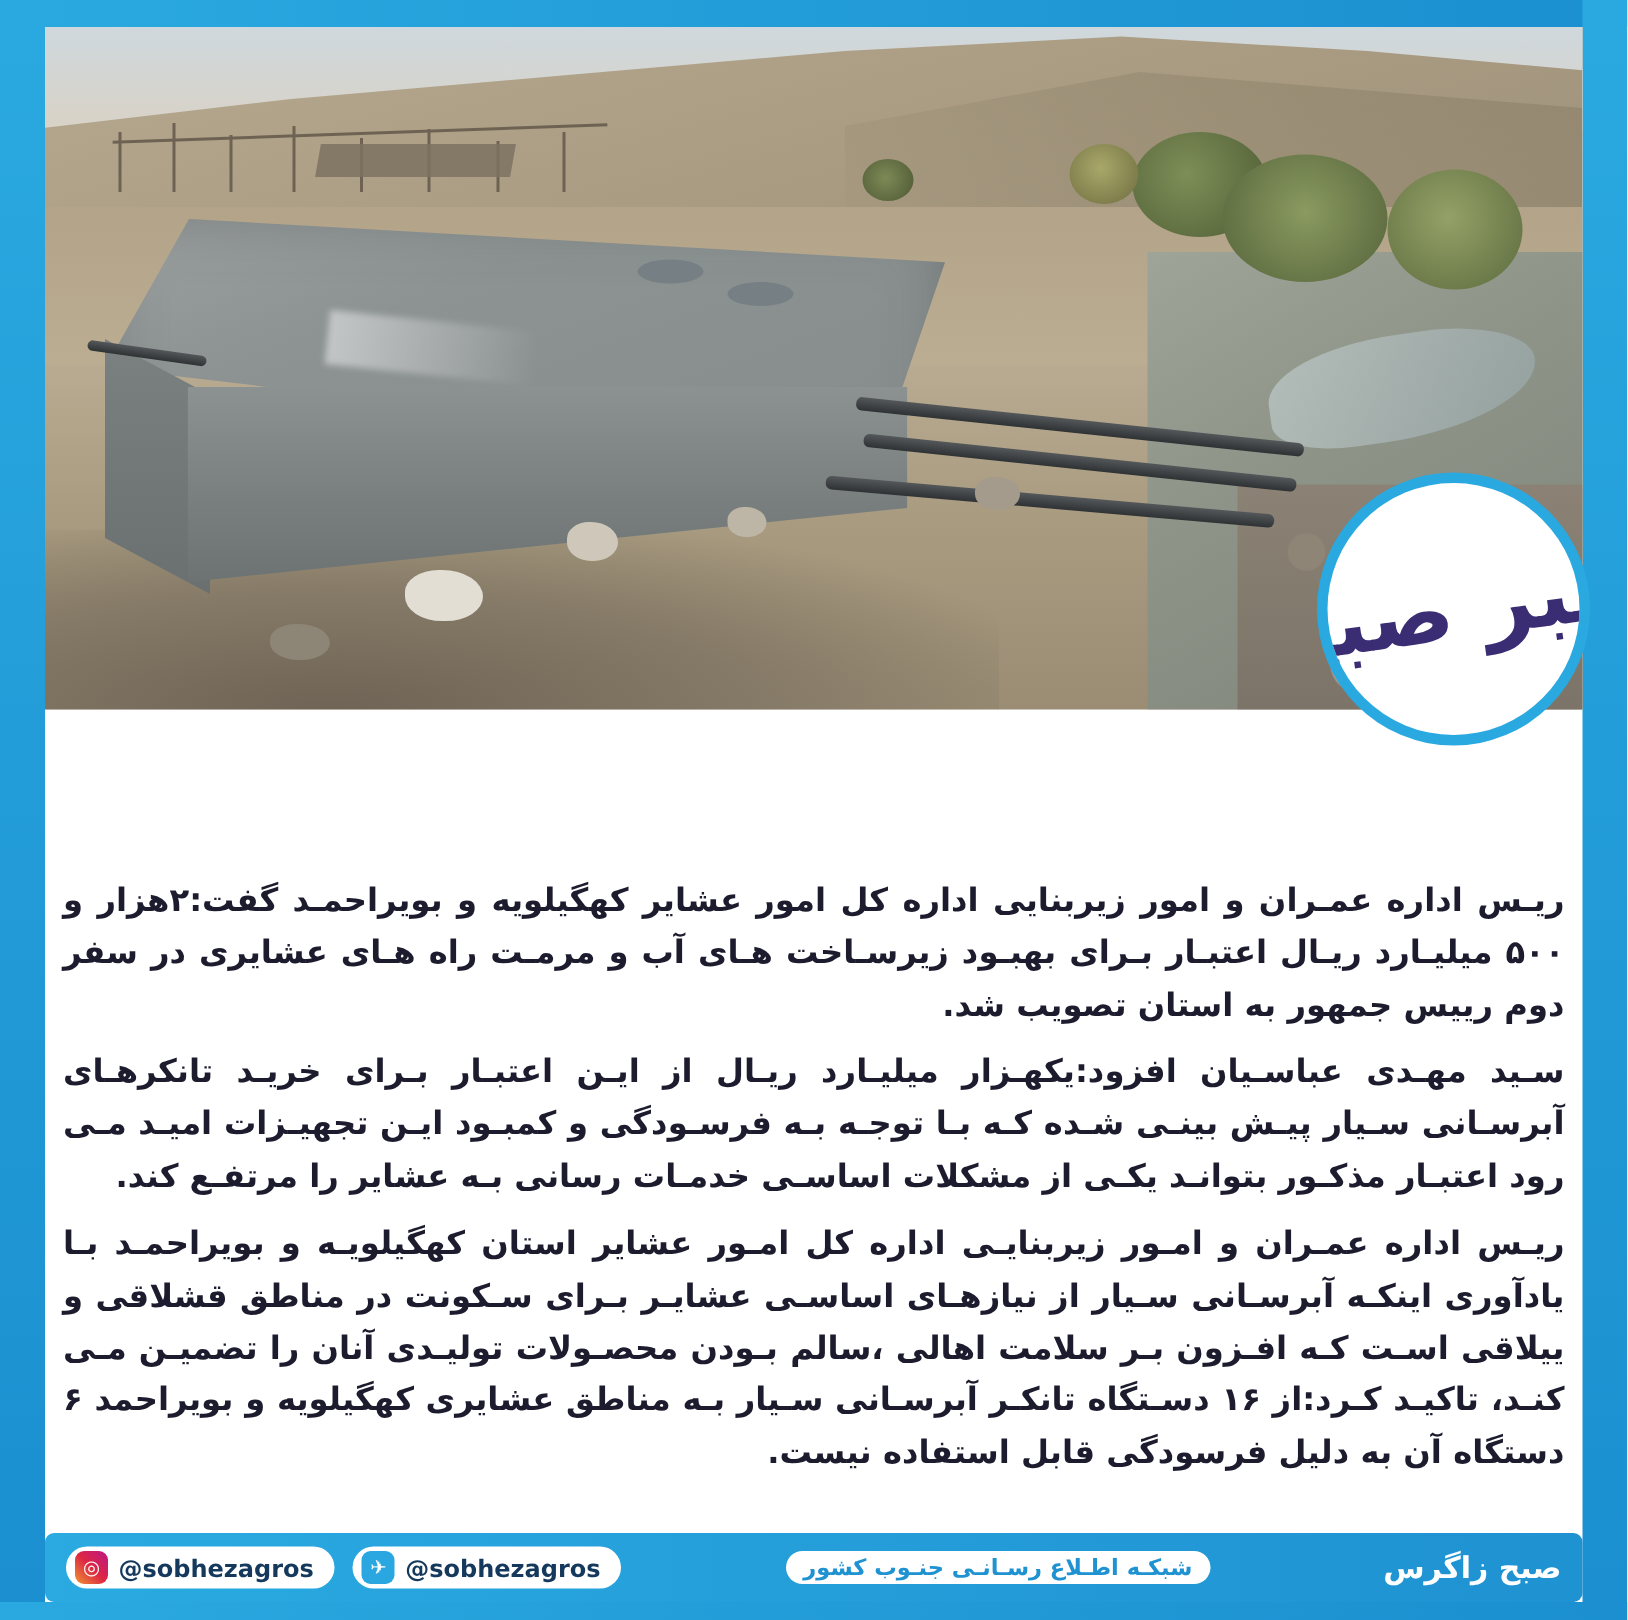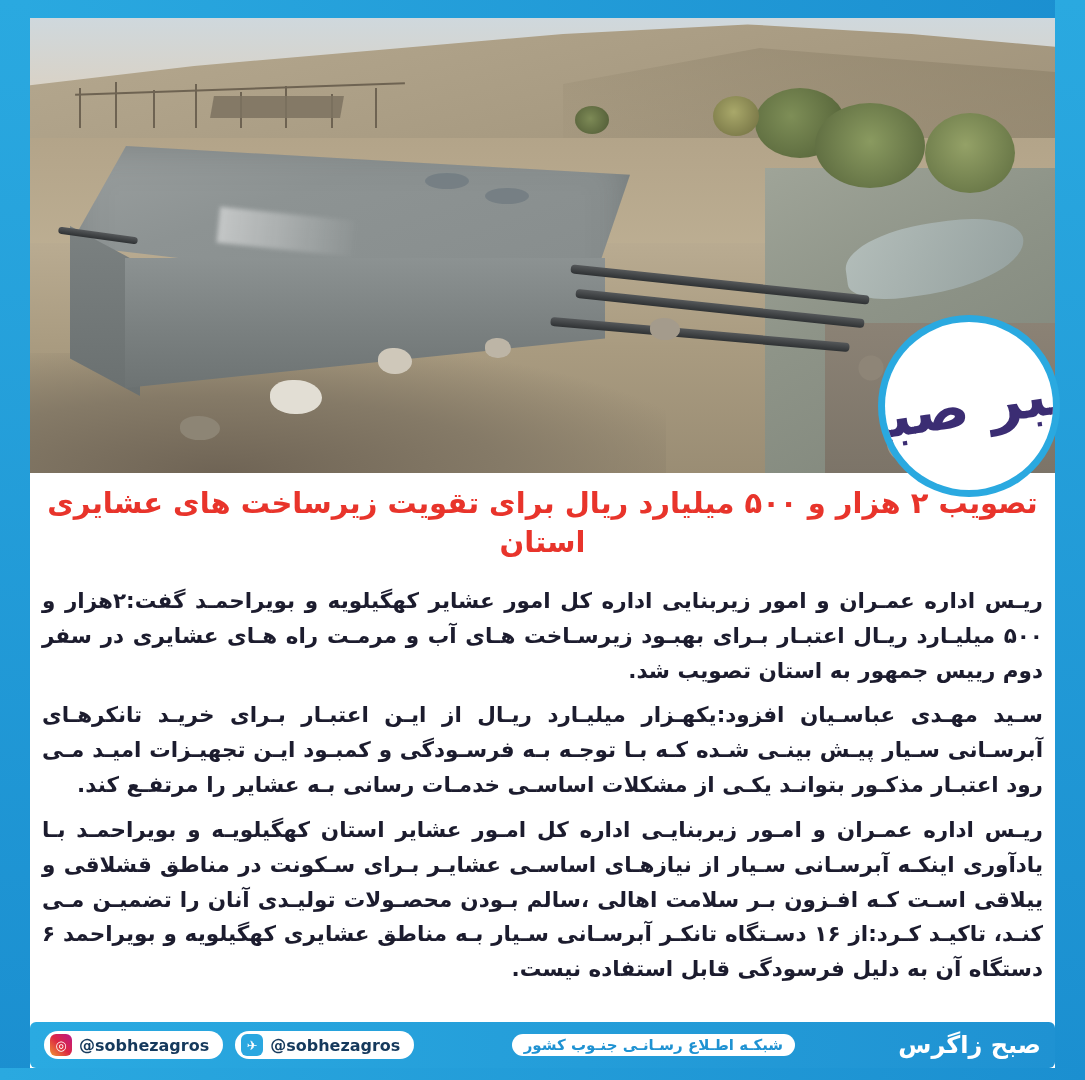--- a/index.html
+++ b/index.html
@@ -279,21 +279,21 @@
     border-radius: 6px;
     display: flex;
     align-items: center;
     justify-content: space-between;
     padding: 0 14px;
     box-sizing: border-box;
     direction: rtl;
   }
   .footer-brand {
     color: #ffffff;
-    font-size: 24px;
+    font-size: 20px;
     font-weight: bold;
     padding-left: 6px;
   }
   .footer-tagline {
     color: #ffffff;
     font-size: 16px;
     font-weight: bold;
     display: flex;
     align-items: flex-start;
     gap: 8px;
@@ -399,21 +399,20 @@
       <div class="stone s3"></div>
       <div class="stone s5"></div>
       <div class="stone s6"></div>
     </div>
   </div>
 
   <div class="logo">
     <div class="logo-text">خبر صبح</div>
   </div>
 
-  <div class="headline">تصویب ۲ هزار و ۵۰۰ میلیارد ریال برای تقویت زیرساخت های عشایری استان</div>
 
   <div class="body-text">
     <p>ریـس اداره عمـران و امور زیربنایی اداره کل امور عشایر کهگیلویه و بویراحمـد گفت:۲هزار و ۵۰۰ میلیـارد ریـال اعتبـار بـرای بهبـود زیرسـاخت هـای آب و مرمـت راه هـای عشایری در سفر دوم رییس جمهور به استان تصویب شد.</p>
     <p>سـید مهـدی عباسـیان افزود:یکهـزار میلیـارد ریـال از ایـن اعتبـار بـرای خریـد تانکرهـای آبرسـانی سـیار پیـش بینـی شـده کـه بـا توجـه بـه فرسـودگی و کمبـود ایـن تجهیـزات امیـد مـی رود اعتبـار مذکـور بتوانـد یکـی از مشکلات اساسـی خدمـات رسانی بـه عشایر را مرتفـع کند.</p>
     <p>ریـس اداره عمـران و امـور زیربنایـی اداره کل امـور عشایر استان کهگیلویـه و بویراحمـد بـا یادآوری اینکـه آبرسـانی سـیار از نیازهـای اساسـی عشایـر بـرای سـکونت در مناطق قشلاقی و ییلاقی اسـت کـه افـزون بـر سلامت اهالی ،سالم بـودن محصـولات تولیـدی آنان را تضمیـن مـی کنـد، تاکیـد کـرد:از ۱۶ دسـتگاه تانکـر آبرسـانی سـیار بـه مناطق عشایری کهگیلویه و بویراحمد ۶ دستگاه آن به دلیل فرسودگی قابل استفاده نیست.</p>
   </div>
 
   <div class="footer">
     <div class="footer-brand">صبح زاگرس</div>
     <div class="footer-tagline">

